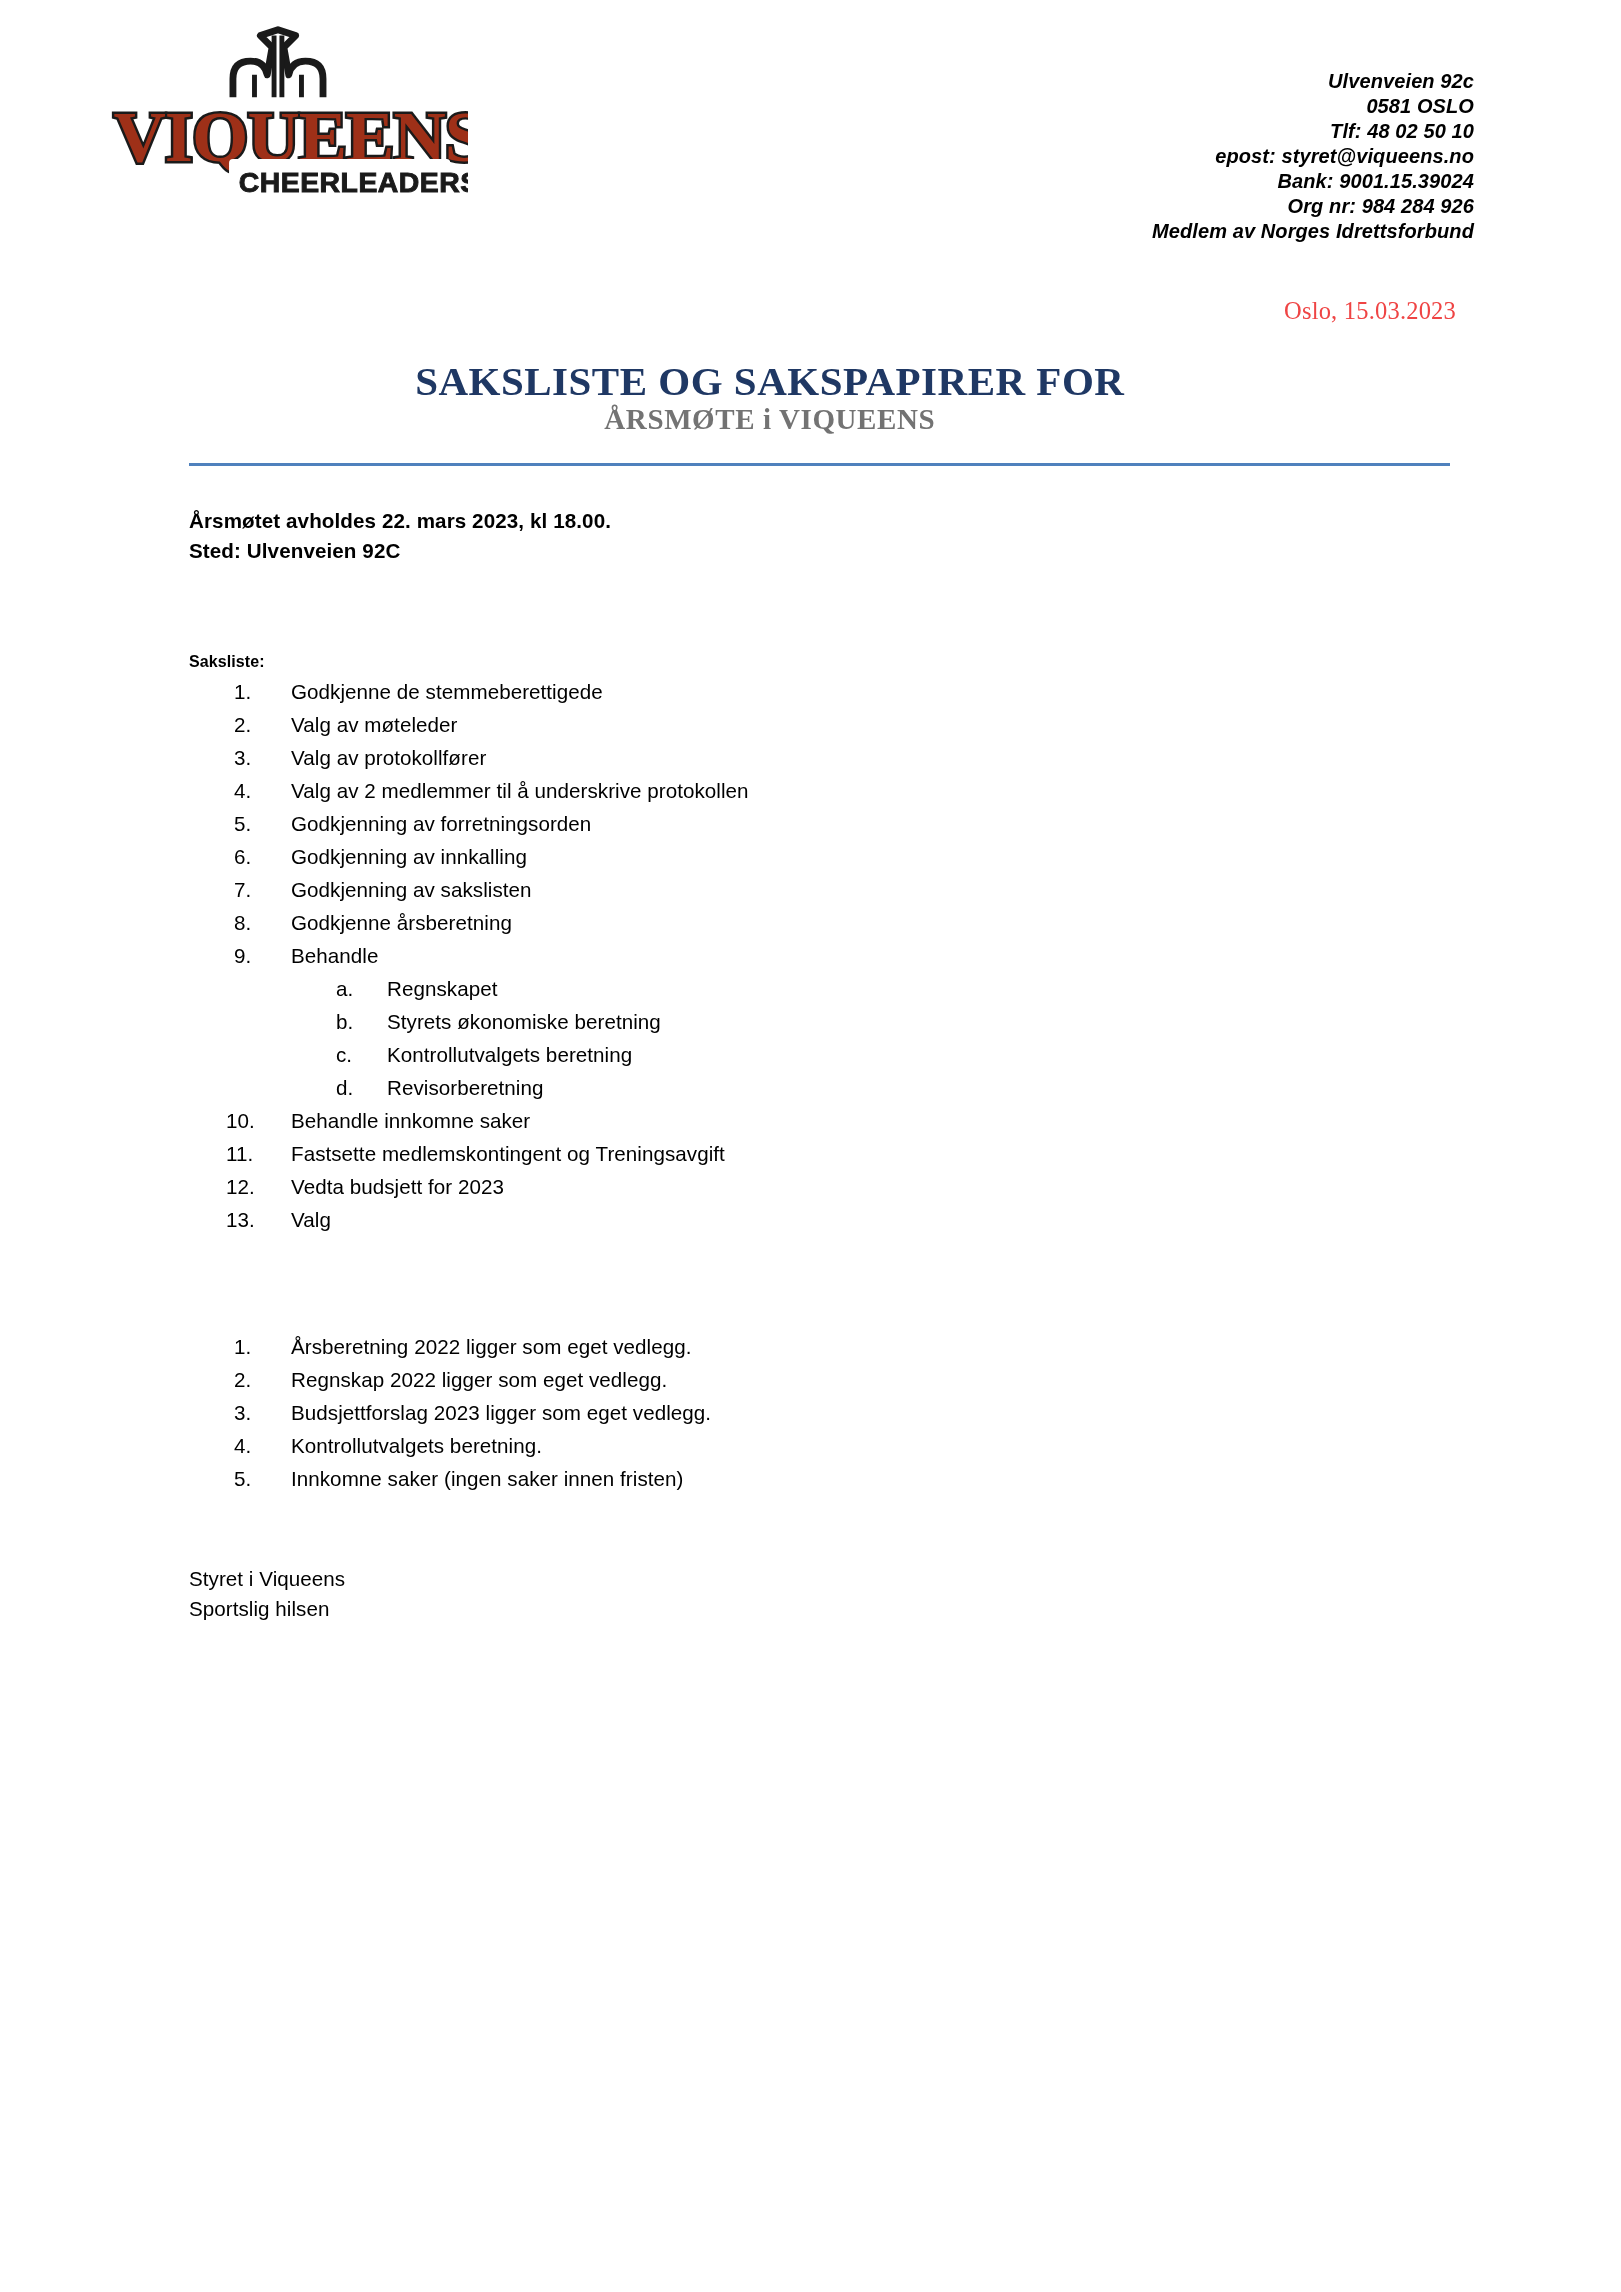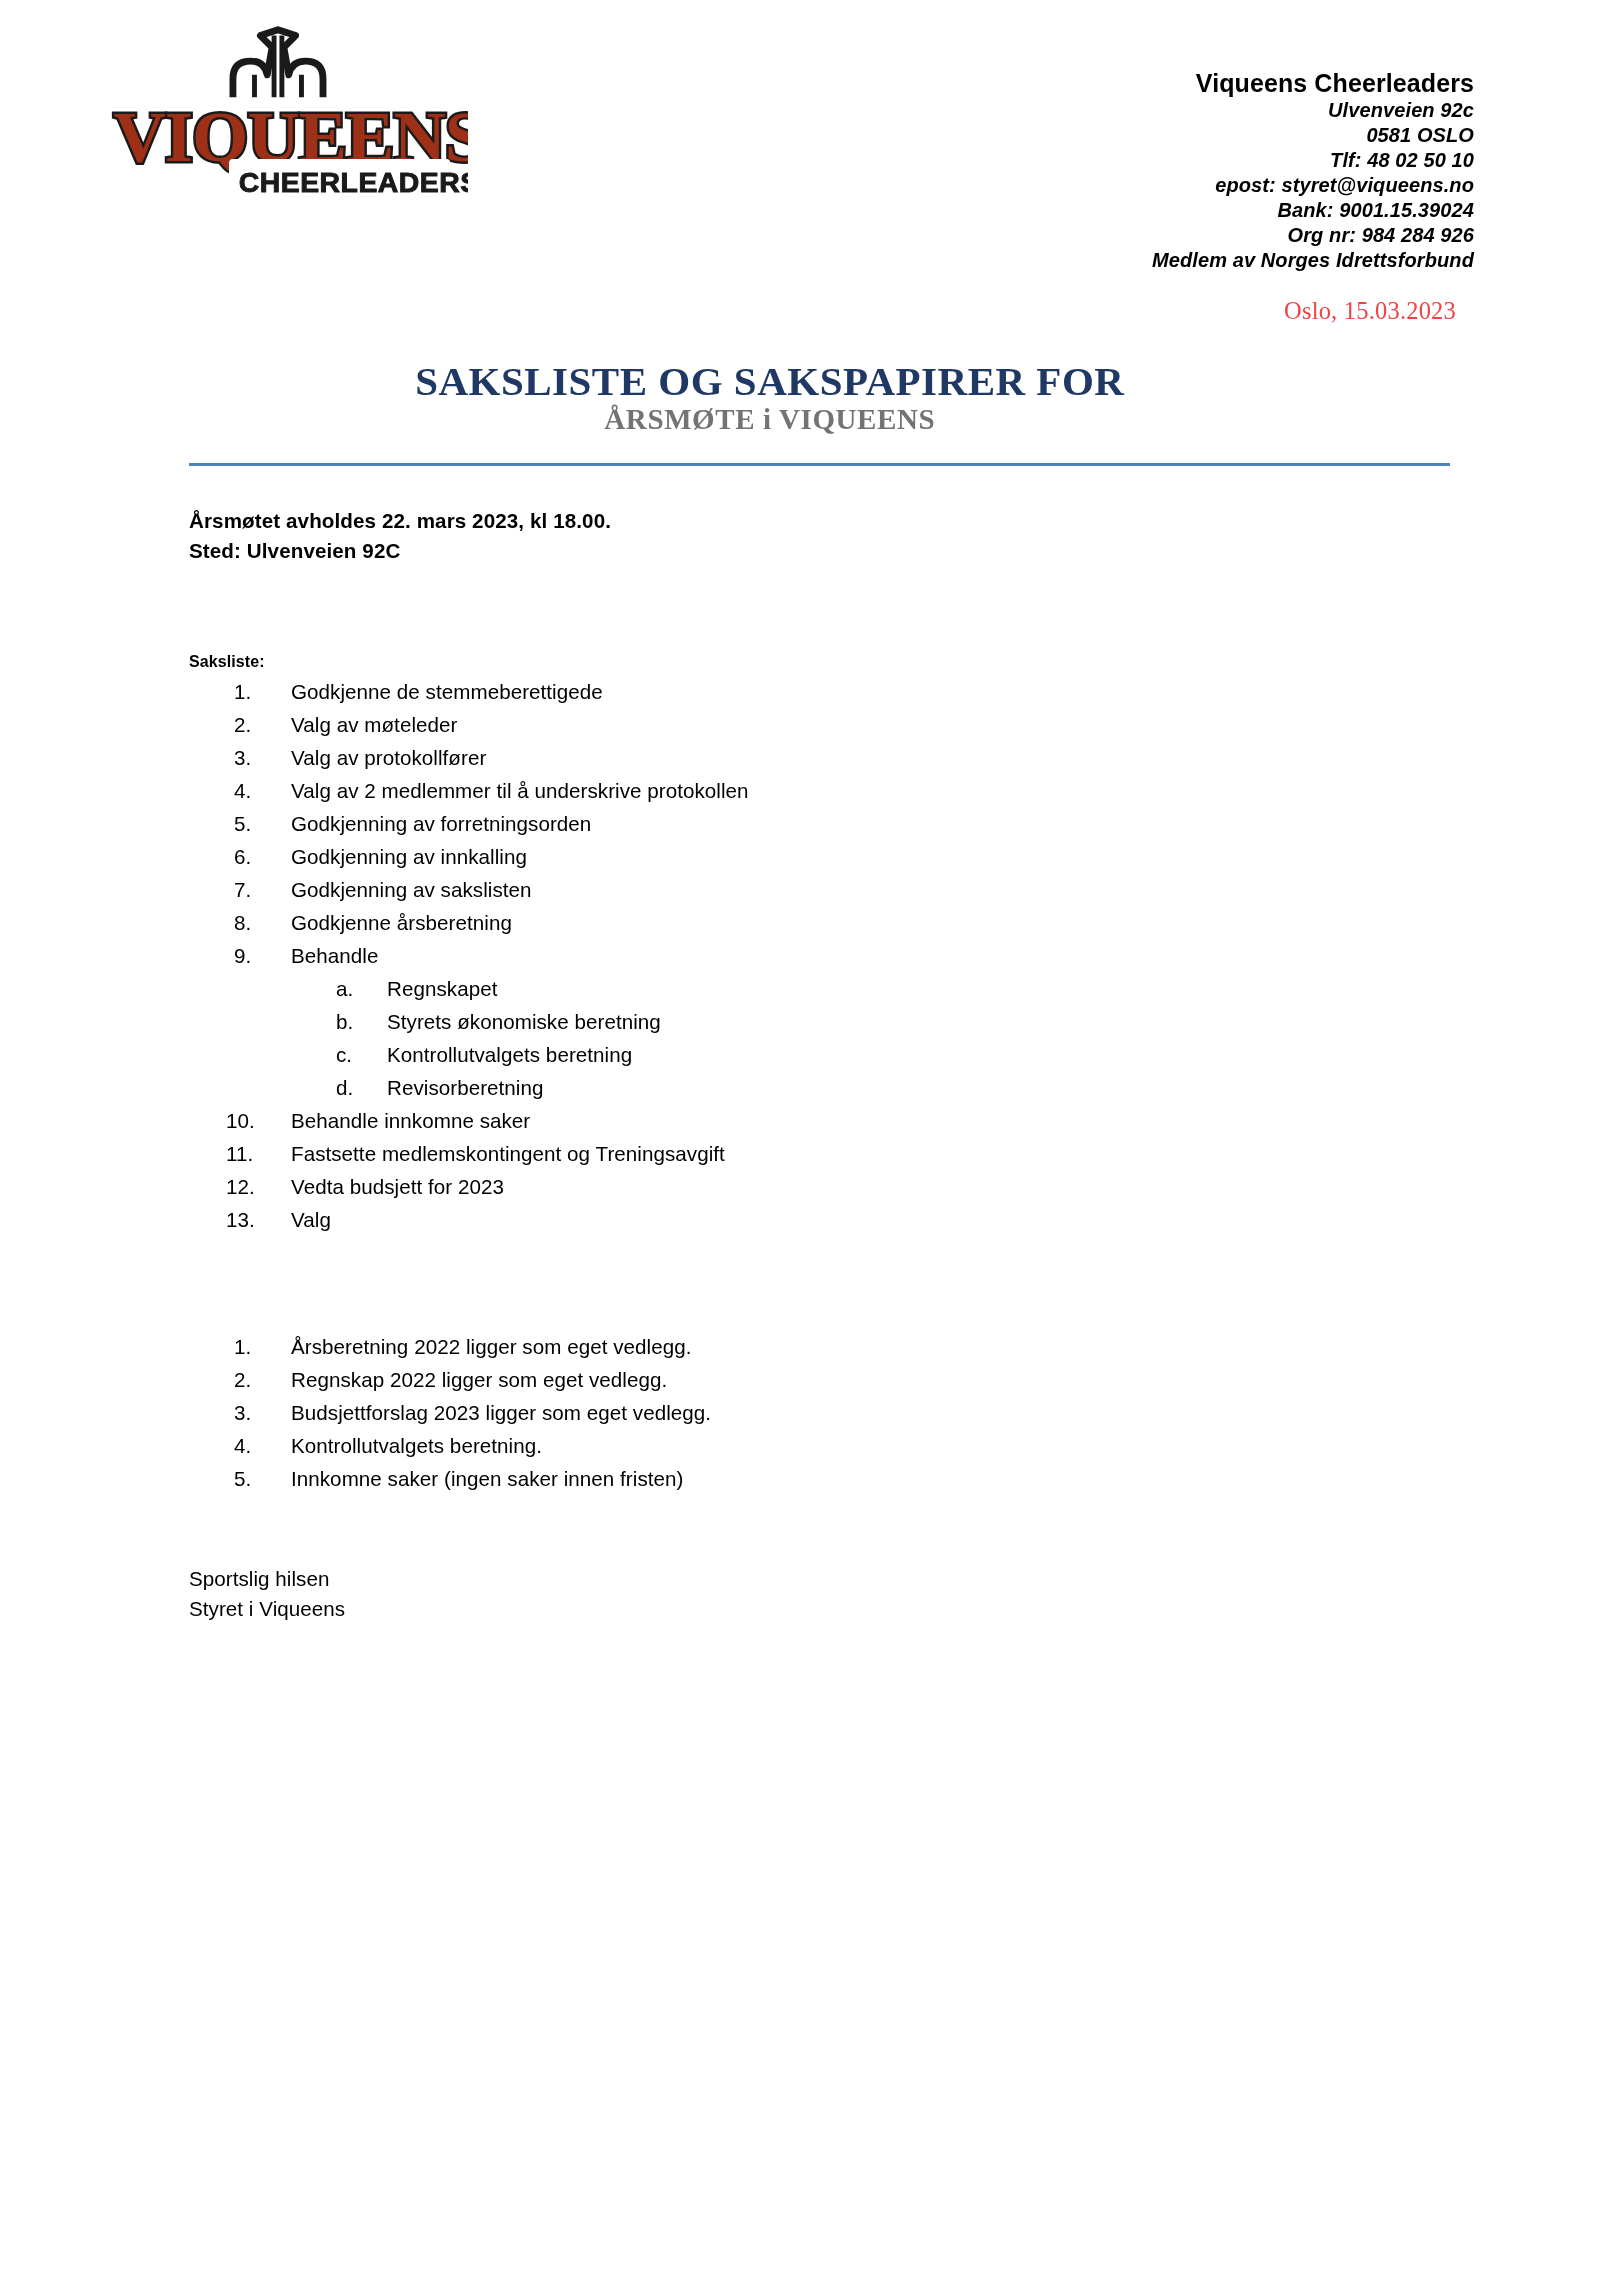--- a/index.html
+++ b/index.html
@@ -211,21 +211,20 @@
         <path d="M24 92 L100 92 L100 86 L300 86 L372 86 L372 150 L300 150 L300 158 L168 158 L168 150 L96 150 L24 150 Z" fill="#ffffff" stroke="#ffffff" stroke-width="10" stroke-linejoin="round"></path>
 
         <text x="28" y="146" font-family="Liberation Serif, serif" font-size="74" font-weight="bold" fill="#9e3018" stroke="#1a1a1a" stroke-width="5" paint-order="stroke" letter-spacing="-1">VIQUEENS</text>
 
         <path d="M150 148 L368 148 L368 182 L150 182 Z" fill="#ffffff" stroke="#ffffff" stroke-width="8" stroke-linejoin="round"></path>
         <text x="156" y="178" font-family="Liberation Sans, sans-serif" font-size="29" font-weight="bold" fill="#1a1a1a" stroke="#1a1a1a" stroke-width="1" paint-order="stroke" letter-spacing="0.5">CHEERLEADERS</text>
       </svg>
     </div>
 
     <div class="address-block">
-      <div class="org-name">Viqueens Cheerleaders</div>
       <div class="address-line">Ulvenveien 92c</div>
       <div class="address-line">0581 OSLO</div>
       <div class="address-line">Tlf: 48 02 50 10</div>
       <div class="address-line">epost: styret@viqueens.no</div>
       <div class="address-line">Bank: 9001.15.39024</div>
       <div class="address-line">Org nr: 984 284 926</div>
       <div class="address-line">Medlem av Norges Idrettsforbund</div>
     </div>
 
   </div>
@@ -346,19 +345,19 @@
         <span>Kontrollutvalgets beretning.</span>
       </li>
       <li>
         <span class="marker">5.</span>
         <span>Innkomne saker (ingen saker innen fristen)</span>
       </li>
     </ol>
 
     <div class="spacer-md"></div>
 
+    <div class="closing-line">Styret i Viqueens</div>
     <div class="closing-line">Sportslig hilsen</div>
-    <div class="closing-line">Styret i Viqueens</div>
 
   </div>
 
 </div>
 
 
 </body></html>

